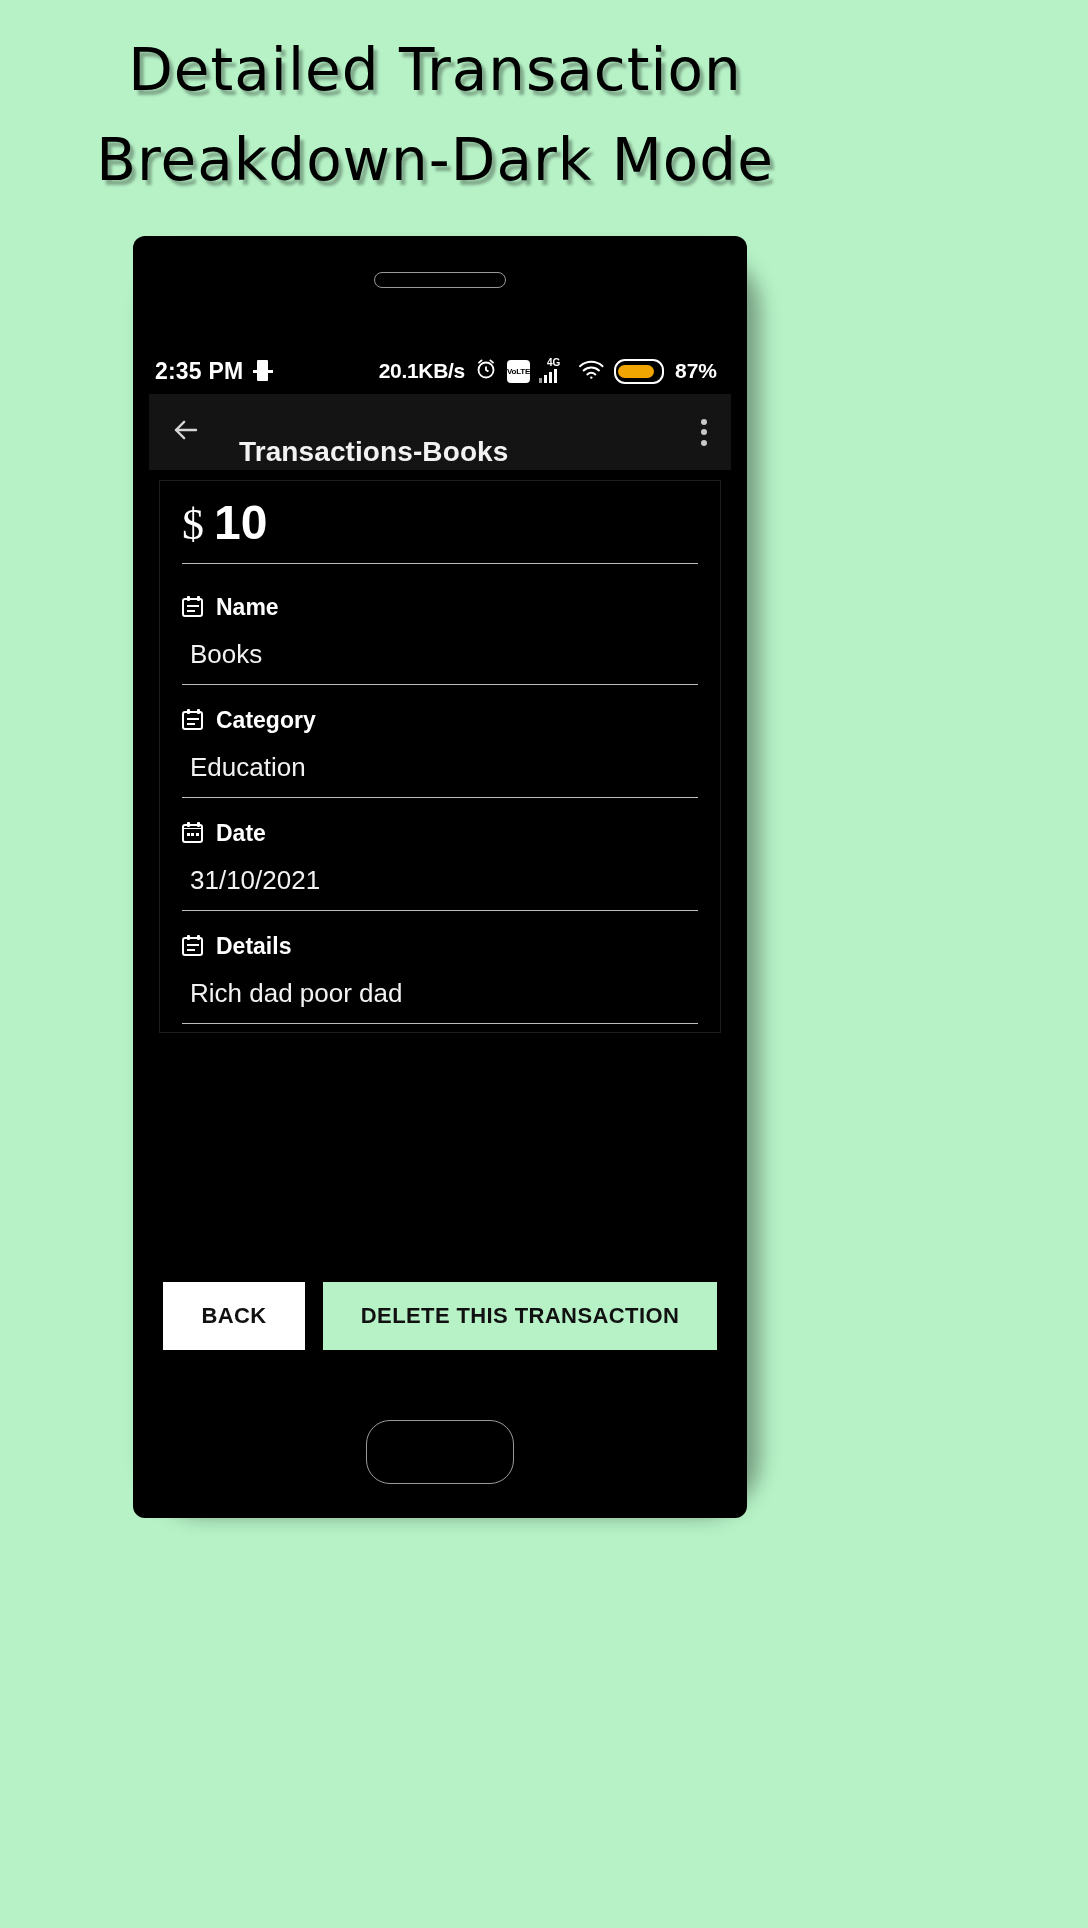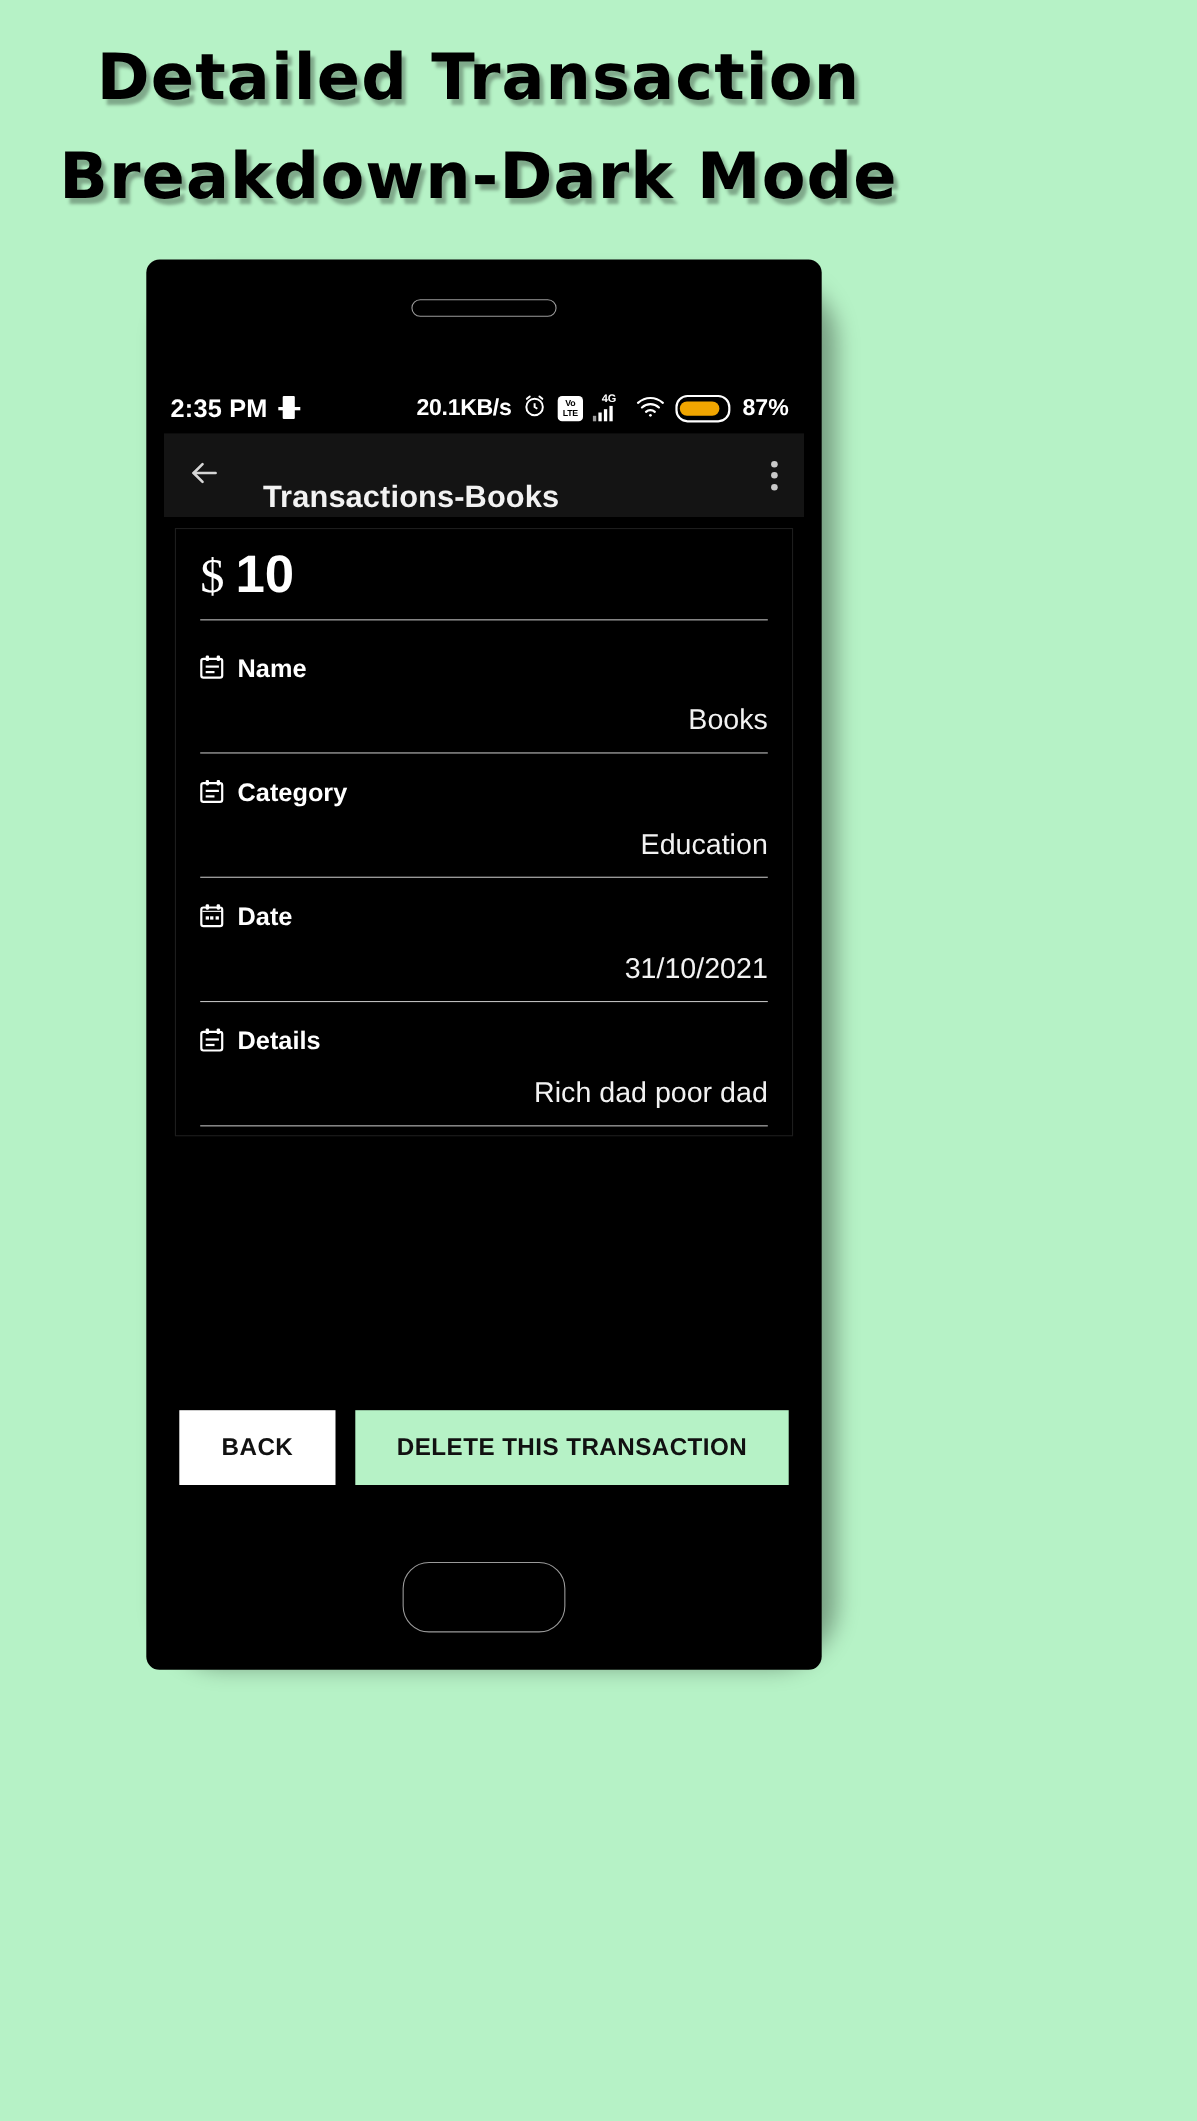--- a/index.html
+++ b/index.html
@@ -17,21 +17,21 @@
 
   
   .heading {
     position: absolute;
     top: 26px;
     left: 0;
     width: 870px;
     text-align: center;
     color: #000;
     font-family: "DejaVu Sans", sans-serif;
-    font-weight: 700;
+    font-weight: 400;
     font-size: 58px;
     line-height: 1.55;
     letter-spacing: 1px;
     text-shadow: 4px 5px 3px rgba(0,0,0,0.30);
   }
   .heading .line { display: block; }
 
   
   .phone-shadow {
     position: absolute;
@@ -145,21 +145,21 @@
   }
   .icon-volte {
     width: 23px; height: 23px;
     border-radius: 4px;
     background: #fff;
     color: #000;
     font-size: 8px;
     font-weight: 700;
     line-height: 9px;
     display: flex;
-    flex-direction: column;
+    flex-direction: row;
     align-items: center;
     justify-content: center;
     letter-spacing: -0.2px;
   }
   .icon-4g-wrap{
     position: relative;
     width: 30px;
     height: 26px;
   }
   .icon-4g-label{
@@ -250,21 +250,20 @@
   }
   .amount .cur {
     font-family: "Liberation Serif", serif;
     font-weight: 400;
     font-size: 44px;
   }
   .amount .val { font-weight: 700; }
 
   .field {
     padding: 22px 22px 0 22px;
-    text-align: right;
   }
   .field-label {
     display: flex;
     align-items: center;
     gap: 11px;
     color: #ffffff;
     font-size: 23px;
     font-weight: 700;
   }
   .field-value {

